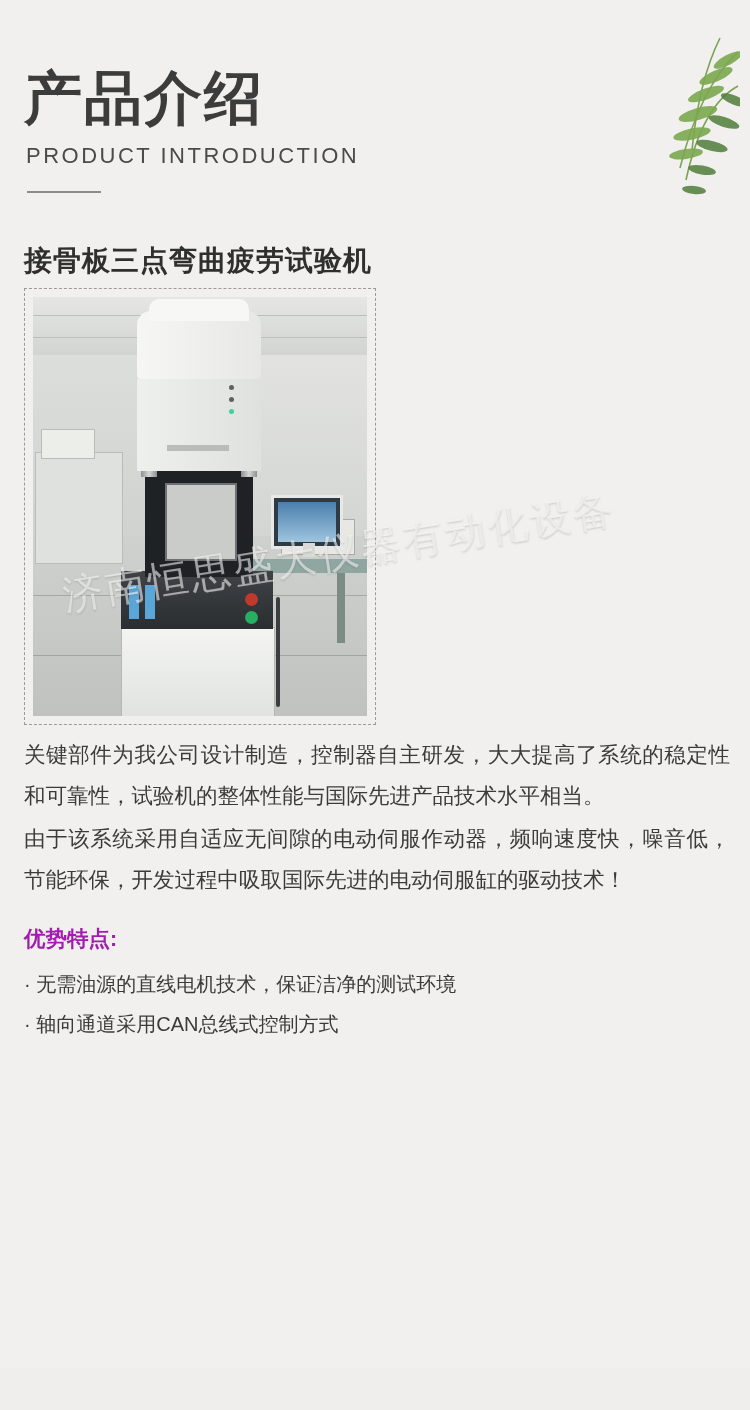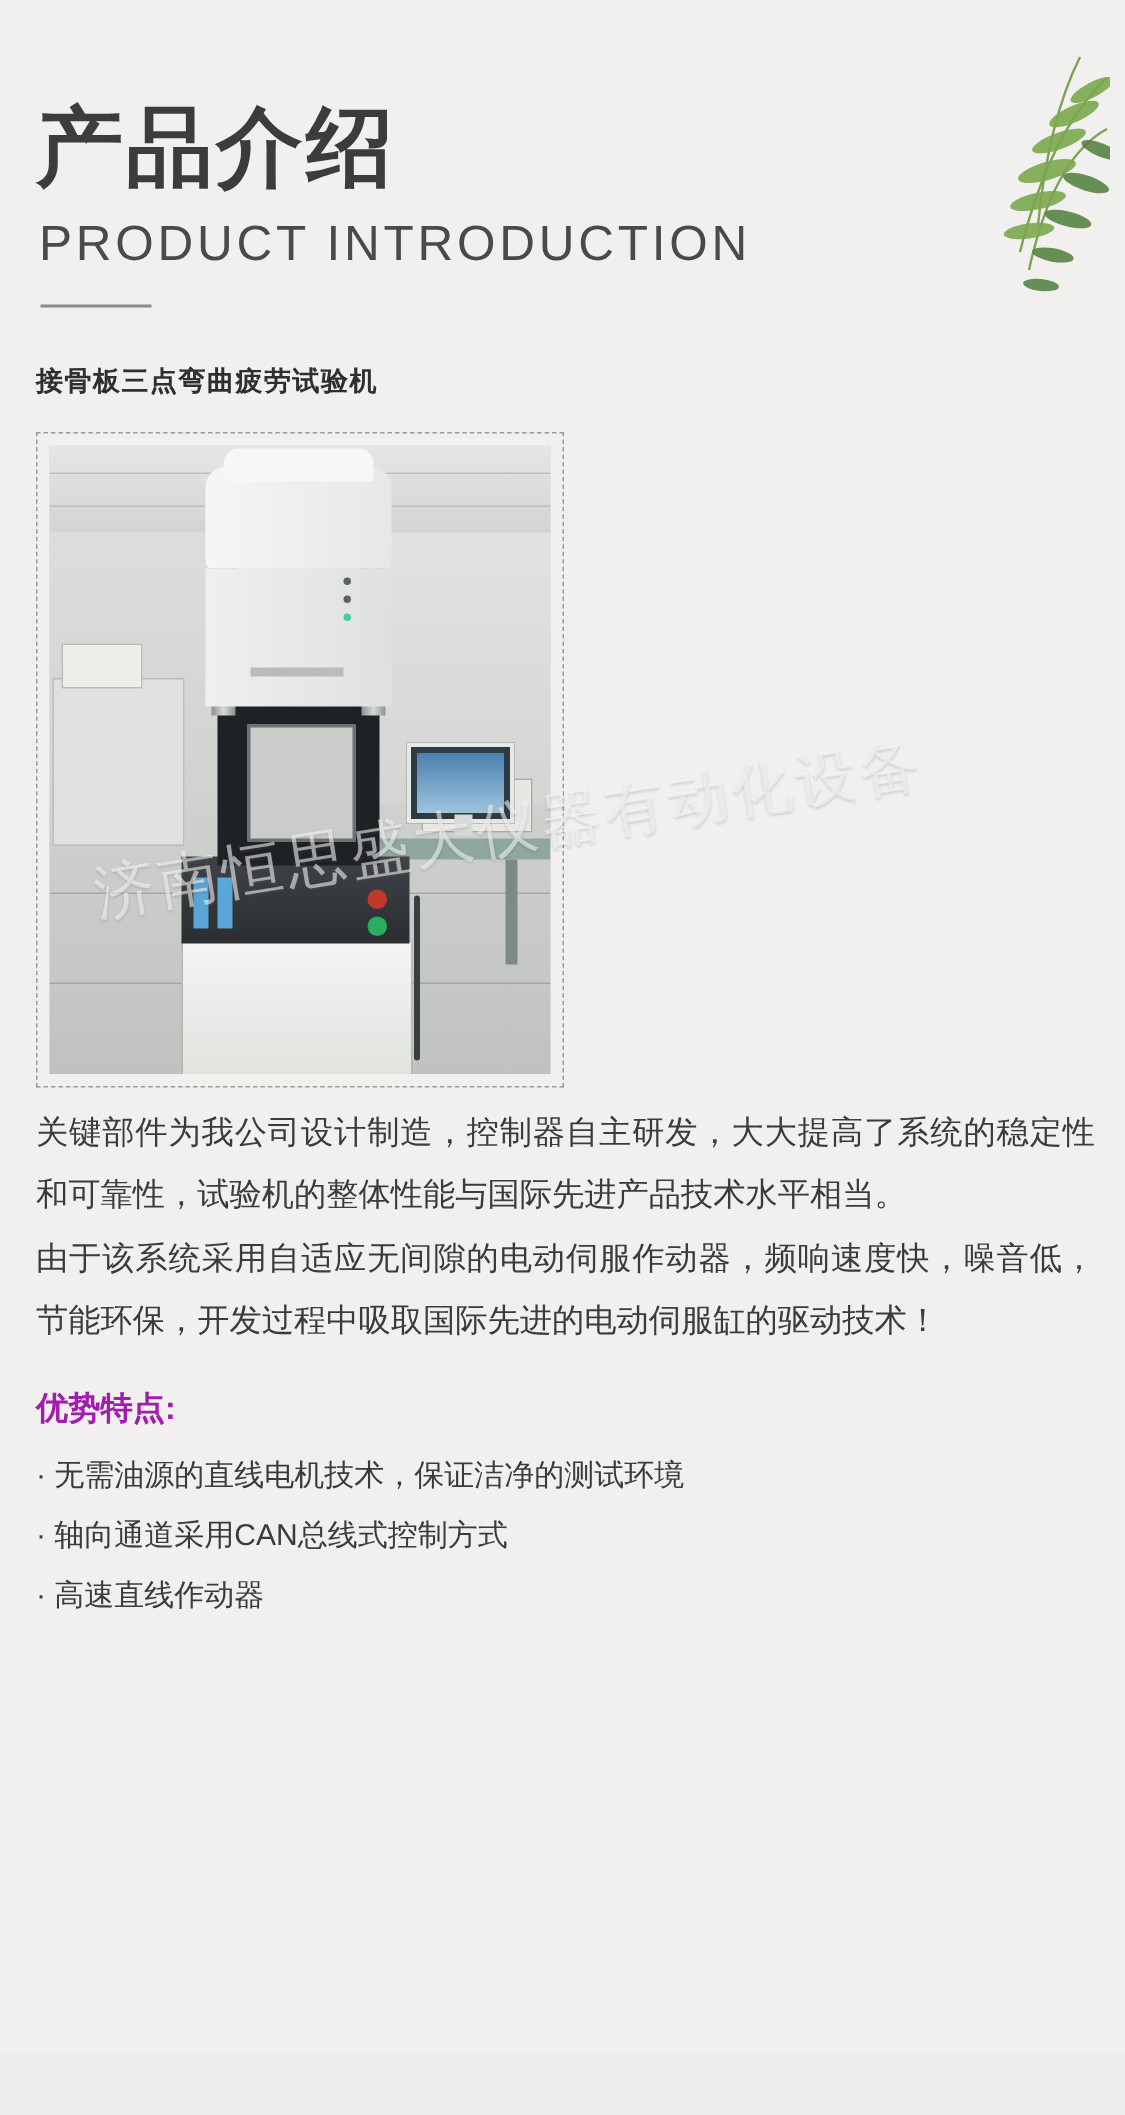--- a/index.html
+++ b/index.html
@@ -36,38 +36,38 @@
   .title-cn {
     font-size: 58px;
     font-weight: bold;
     letter-spacing: 2px;
     color: #3c3c3c;
     line-height: 1.05;
     margin: 0;
     font-family: "DejaVu Sans", sans-serif;
   }
   .title-en {
-    font-size: 33px;
+    font-size: 22px;
     letter-spacing: 2.5px;
     color: #4a4a4a;
     margin: 14px 0 0 2px;
     font-family: "Liberation Sans", sans-serif;
   }
   .rule {
     width: 74px;
     height: 2px;
     background: #8c8c8c;
     margin: 22px 0 0 3px;
   }
 
   .subtitle {
     position: absolute;
     top: 242px;
     left: 24px;
-    font-size: 18px;
+    font-size: 28px;
     font-weight: bold;
     color: #2f2f2f;
     letter-spacing: 1px;
   }
 
   
   .figure {
     position: absolute;
     top: 288px;
     left: 24px;
@@ -336,17 +336,16 @@
 
 
   <div class="body-wide">
     <p class="para">关键部件为我公司设计制造，控制器自主研发，大大提高了系统的稳定性和可靠性，试验机的整体性能与国际先进产品技术水平相当。</p>
     <p class="para">由于该系统采用自适应无间隙的电动伺服作动器，频响速度快，噪音低，节能环保，开发过程中吸取国际先进的电动伺服缸的驱动技术！</p>
 
     <div class="adv-title">优势特点:</div>
     <ul class="adv-list">
       <li>无需油源的直线电机技术，保证洁净的测试环境</li>
       <li>轴向通道采用CAN总线式控制方式</li>
-      <li>高速直线作动器</li>
     </ul>
   </div>
 
 </div>
 
 </body></html>

